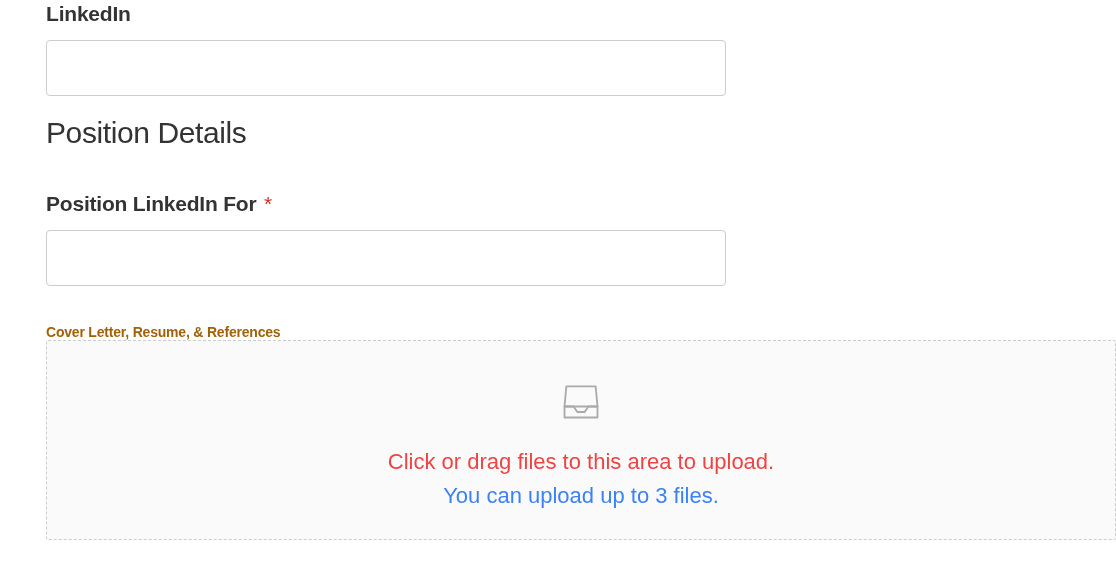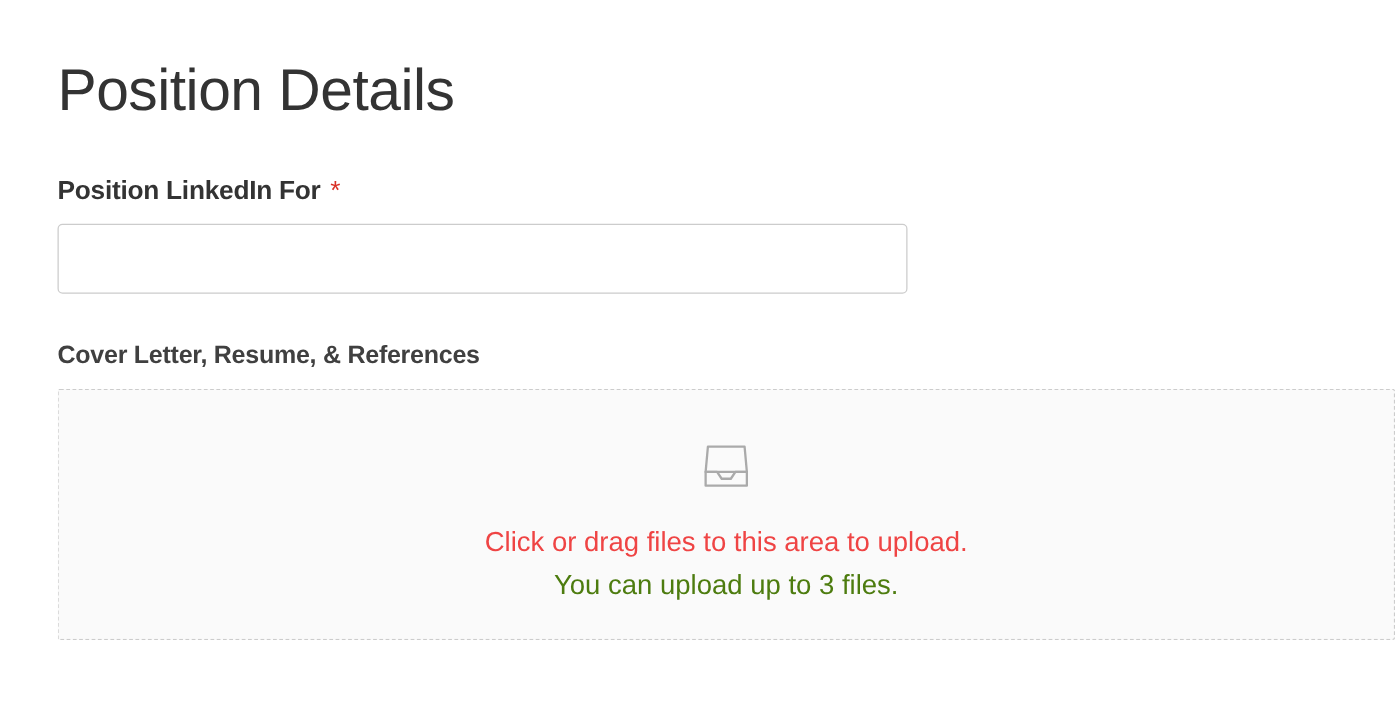--- a/index.html
+++ b/index.html
@@ -35,36 +35,36 @@
       width: 680px;
       height: 56px;
       border: 1px solid #ccc;
       border-radius: 4px;
       font-size: 18px;
       padding: 0 14px;
       background: #fff;
       outline: none;
     }
     .section-heading {
-      font-size: 47px;
+      font-size: 30px;
       font-weight: 400;
       color: #333;
-      margin-top: 42px;
+      margin-top: 20px;
       margin-bottom: 42px;
       letter-spacing: -0.4px;
     }
     .field-group {
       margin-bottom: 0;
     }
     .upload-label {
-      font-size: 20px;
+      font-size: 14px;
       font-weight: 700;
-      color: #404040;
+      color: #a16207;
       margin-top: 38px;
-      margin-bottom: 15px;
+      margin-bottom: 0;
       letter-spacing: -0.2px;
     }
     .upload-area {
       border: 1px dashed #ccc;
       border-radius: 2px;
       background: #fafafa;
       text-align: center;
       padding-top: 38px;
       padding-bottom: 30px;
       width: 1070px;
@@ -81,28 +81,32 @@
       fill: none;
       stroke-width: 2;
     }
     .upload-primary {
       font-size: 22px;
       color: #ef4444;
       margin-bottom: 8px;
     }
     .upload-secondary {
       font-size: 22px;
-      color: #4d7c0f;
+      color: #3b82f6;
     }
   </style>
 </head>
 <body>
 
 <div class="form-container">
 
+  <div class="field-group">
+    <div class="field-label">LinkedIn</div>
+    <input type="text" class="text-input" value="" style="">
+  </div>
 
   <h2 class="section-heading">Position Details</h2>
 
   <div class="field-group">
     <div class="field-label">
       <span>Position LinkedIn For</span>
       <span class="required-mark">*</span>
     </div>
     <input type="text" class="text-input" value="" style="">
   </div>

